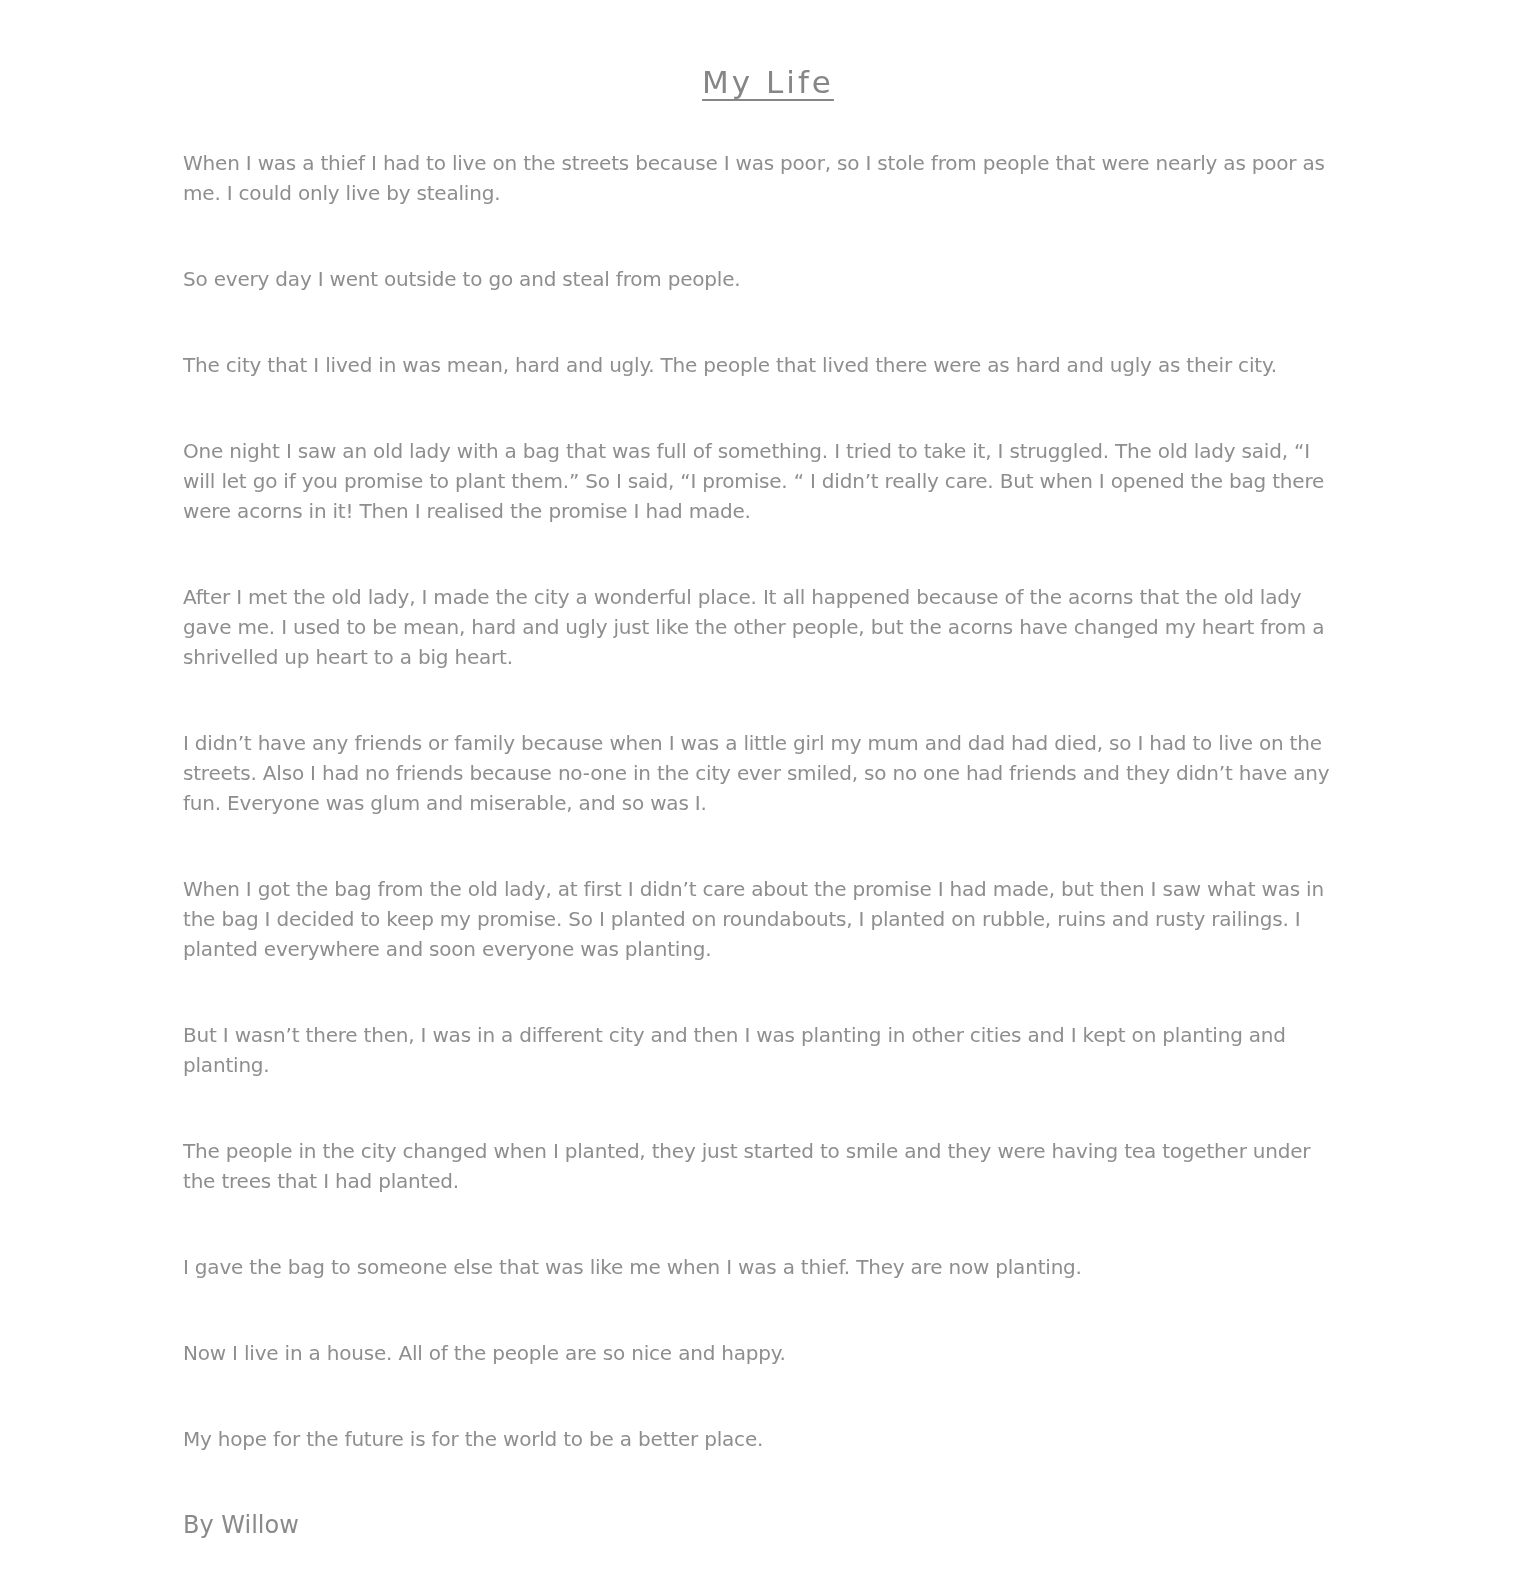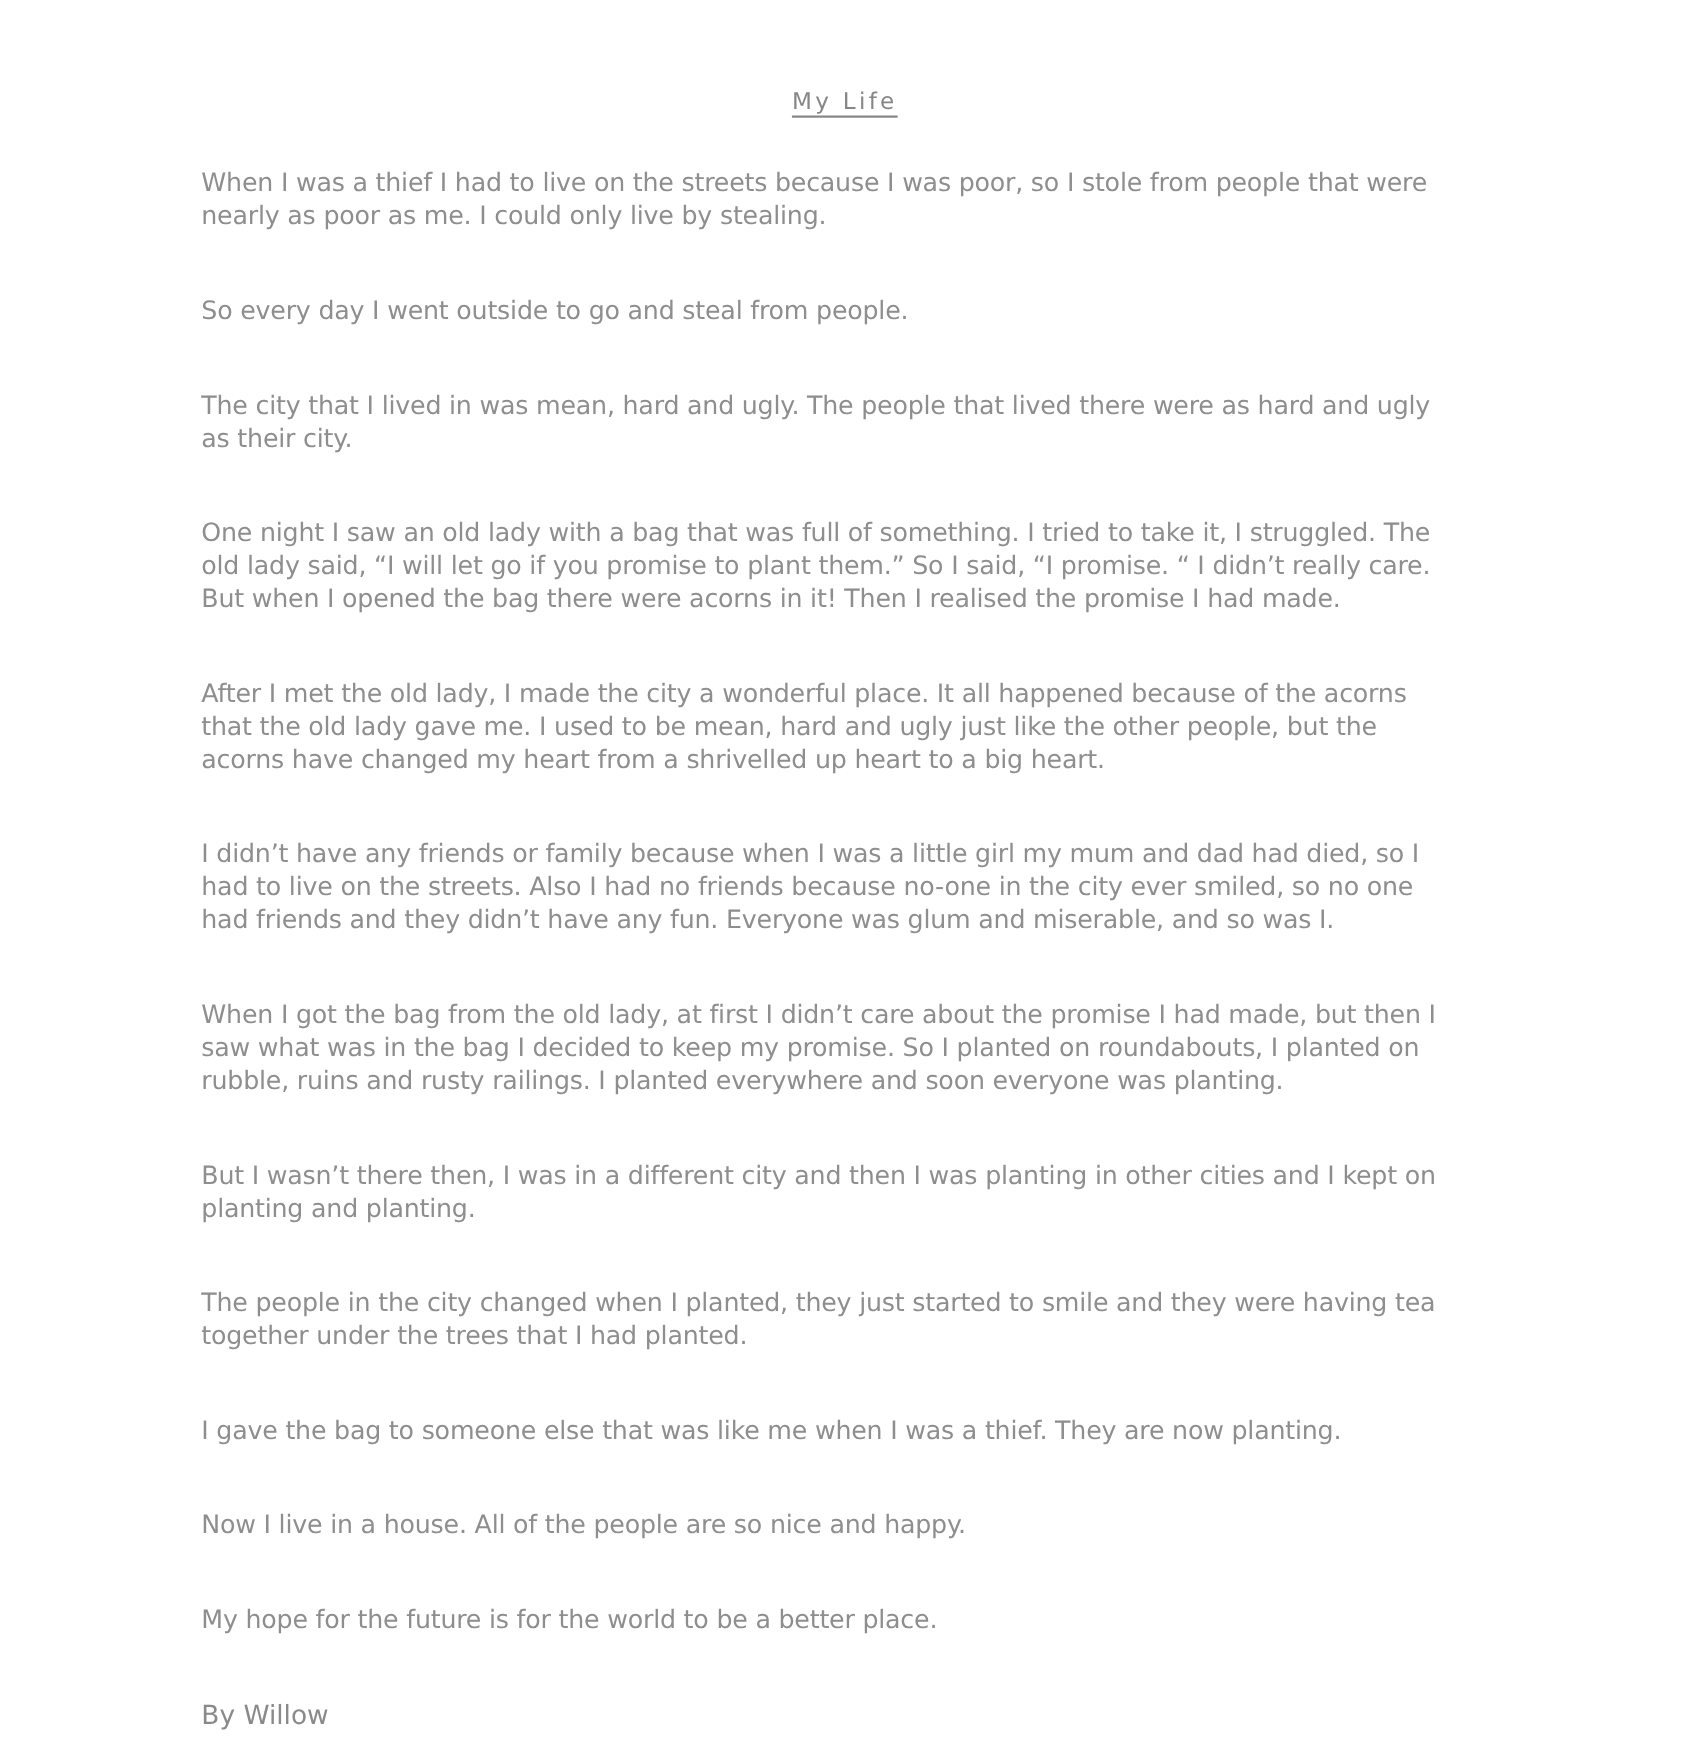--- a/index.html
+++ b/index.html
@@ -11,35 +11,35 @@
     position: relative;
     width: 1536px;
     height: 1595px;
     background: #ffffff;
     font-family: "DejaVu Sans", "Liberation Sans", sans-serif;
     color: #8e8e8e;
     box-sizing: border-box;
     overflow: hidden;
   }
   .doc-title {
-    margin: 16px;
+    margin: 0;
     padding-top: 64px;
     text-align: center;
-    font-size: 21px;
+    font-size: 31px;
     font-weight: 400;
     letter-spacing: 3px;
     color: #868686;
     text-decoration: underline;
     text-underline-offset: 6px;
     text-decoration-thickness: 1.5px;
   }
   .doc-body {
     margin-top: 48px;
     padding: 0 206px 0 183px;
-    font-size: 23px;
+    font-size: 20px;
     line-height: 30px;
     letter-spacing: -0.2px;
   }
   .doc-body p {
     margin: 0 0 56px 0;
   }
   .signature {
     padding: 0 206px 0 183px;
     text-align: left;
     font-size: 24px;

